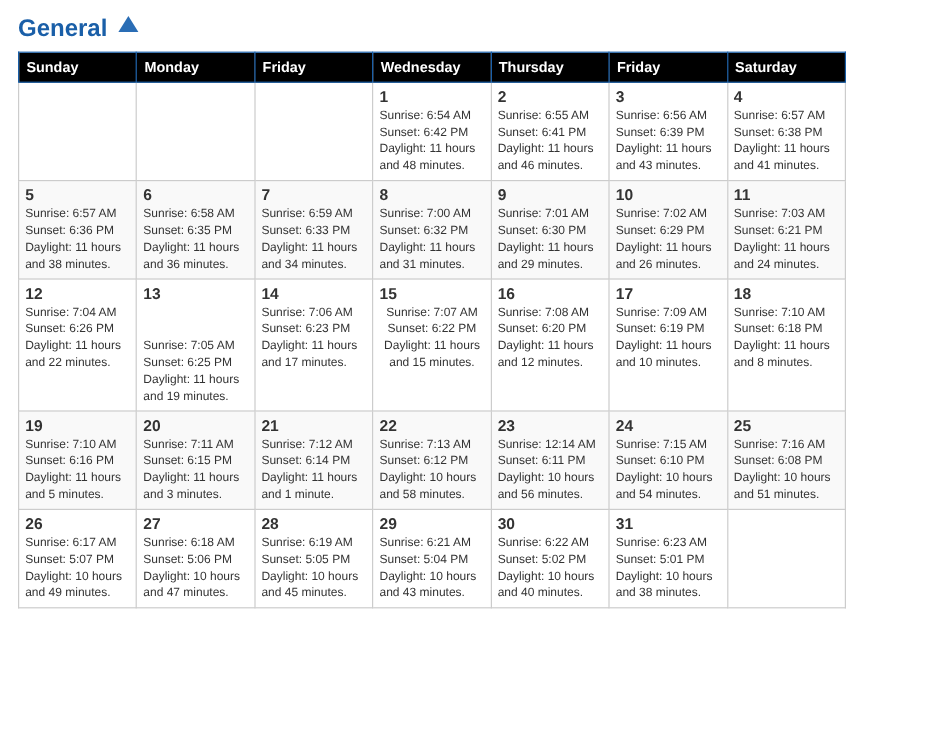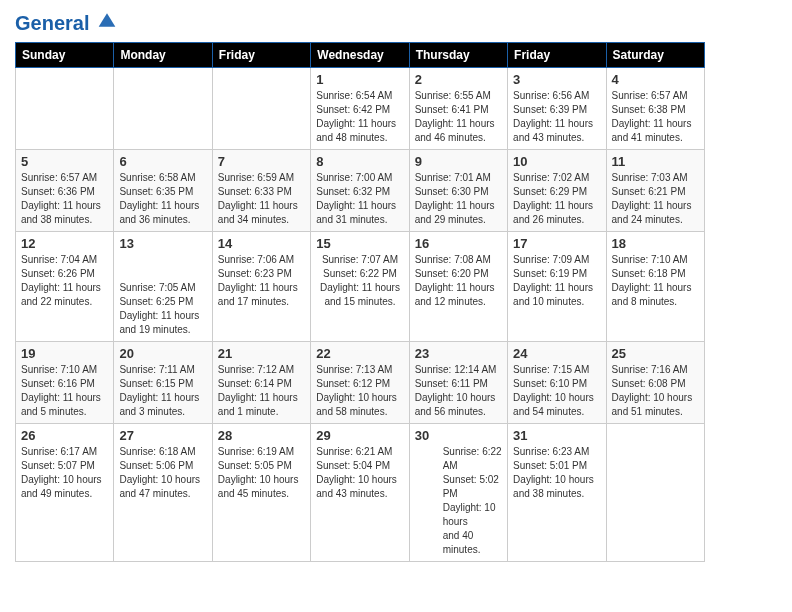--- a/index.html
+++ b/index.html
@@ -337,21 +337,21 @@
           </td>
           <td>
             <div class="day-number">29</div>
             <div class="day-info" style="white-space: pre-line;">Sunrise: 6:21 AM
 Sunset: 5:04 PM
 Daylight: 10 hours
 and 43 minutes.</div>
           </td>
           <td>
             <div class="day-number">30</div>
-            <div class="day-info" style="white-space: pre-line; margin-left: 28px;">Sunrise: 6:22 AM
+            <div class="day-info" style="white-space: pre-line;">Sunrise: 6:22 AM
 Sunset: 5:02 PM
 Daylight: 10 hours
 and 40 minutes.</div>
           </td>
           <td>
             <div class="day-number">31</div>
             <div class="day-info" style="white-space: pre-line;">Sunrise: 6:23 AM
 Sunset: 5:01 PM
 Daylight: 10 hours
 and 38 minutes.</div>

